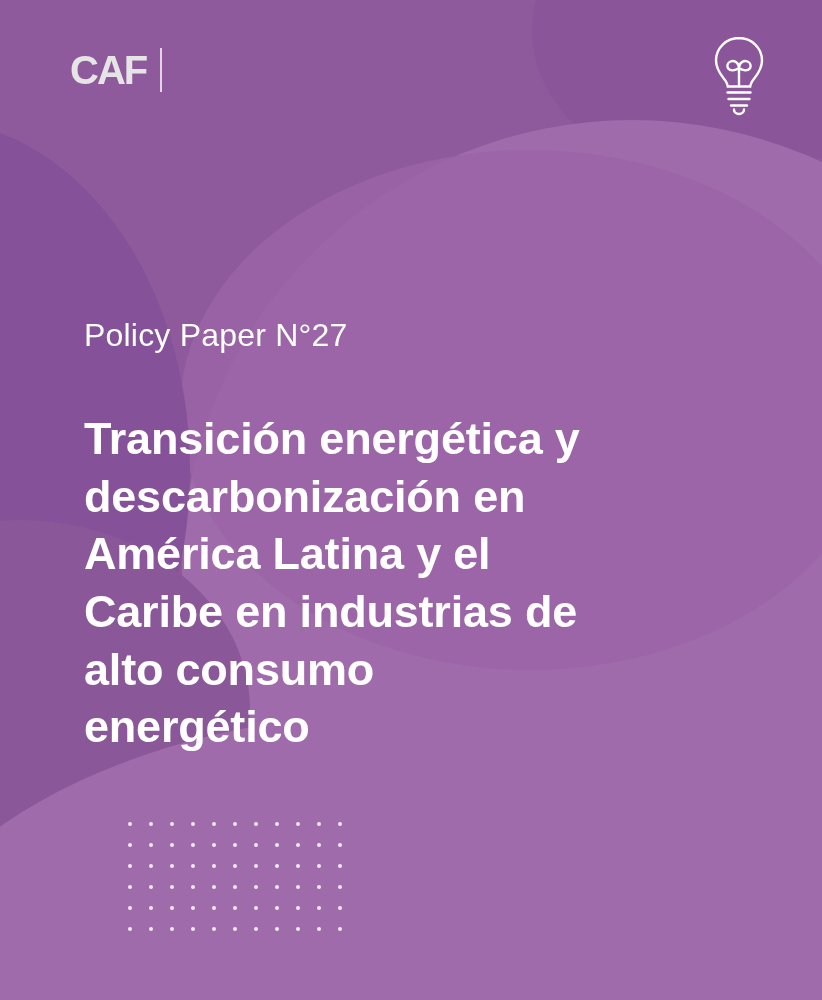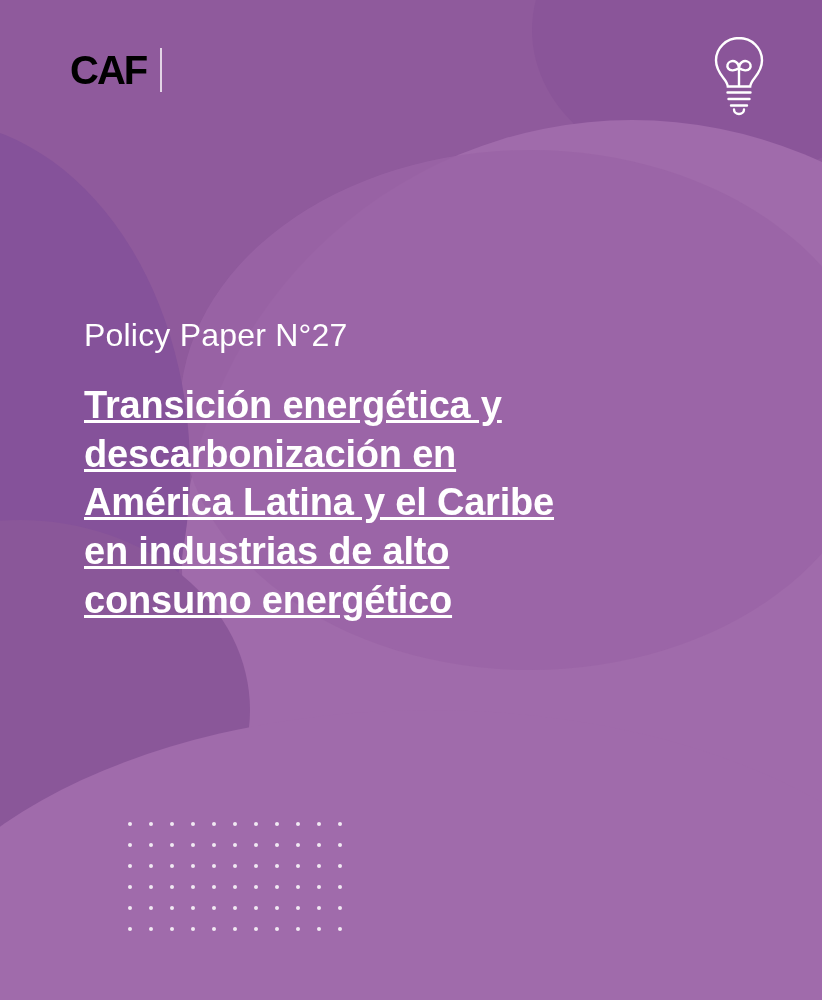--- a/index.html
+++ b/index.html
@@ -87,21 +87,21 @@
     top: 48px;
     display: flex;
     align-items: center;
     gap: 14px;
   }
   .caf-mark {
     font-size: 40px;
     font-weight: bold;
     letter-spacing: -2px;
     line-height: 1;
-    color: #000000;
+    color: #e5e5e5;
     font-family: "Liberation Sans", sans-serif;
   }
   .caf-rule {
     width: 2px;
     height: 44px;
     background: rgba(255,255,255,.75);
   }
   .caf-text {
     font-size: 10px;
     line-height: 1.45;
@@ -132,30 +132,29 @@
     position: absolute;
     left: 84px;
     top: 318px;
     z-index: 5;
     max-width: 520px;
   }
   .paper-number {
     font-size: 32px;
     font-weight: normal;
     letter-spacing: .2px;
-    margin: 0 0 28px 0;
+    margin: 0 0 57px 0;
     line-height: 1.1;
   }
   .paper-title {
-    font-size: 38px;
+    font-size: 45px;
     font-weight: bold;
     line-height: 1.28;
     margin: 0;
     letter-spacing: -.2px;
-    text-decoration: underline;
   }
 
   
   .dot-grid {
     position: absolute;
     left: 128px;
     bottom: 52px;
     z-index: 5;
     display: grid;
     grid-template-columns: repeat(11, 21px);

